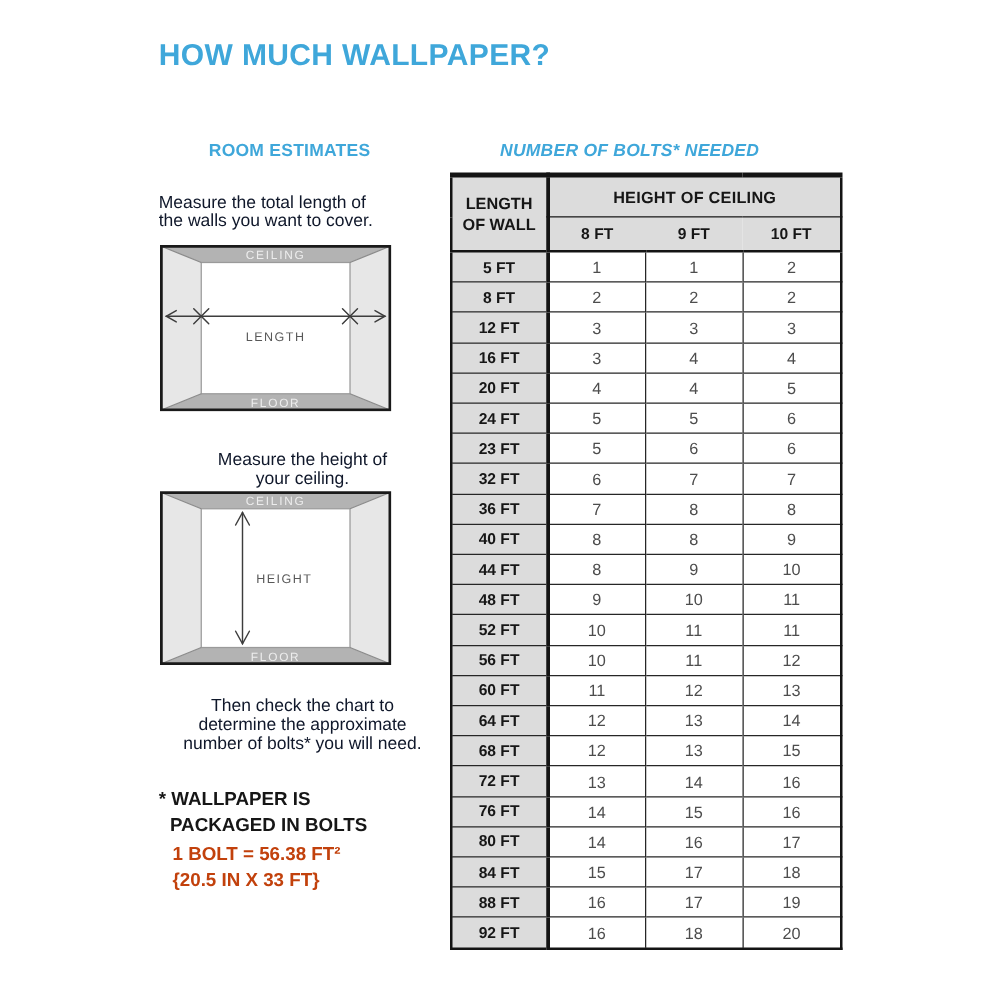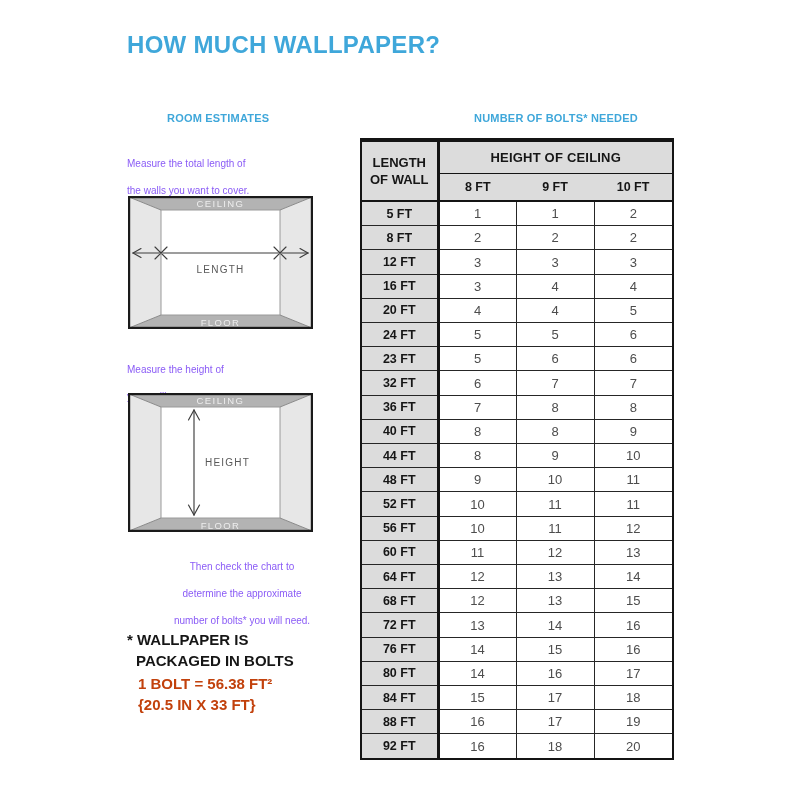--- a/index.html
+++ b/index.html
@@ -12,31 +12,31 @@
   html,body{margin:0;padding:0;background:#ffffff;}
   .canvas{
     position:relative;width:800px;height:764px;background:#ffffff;overflow:hidden;
     font-family:"Liberation Sans","DejaVu Sans",sans-serif;color:#3b3b3b;
   }
   .page-title{
     position:absolute;left:127px;top:31px;margin:0;
     font-size:24px;font-weight:bold;color:var(--accent);letter-spacing:.3px;
   }
   .section-heading{
-    position:absolute;margin:0;font-size:11px;font-weight:bold;
+    position:absolute;margin:0;font-size:14px;font-weight:bold;
     color:var(--accent);letter-spacing:.2px;padding-left:40px;
   }
   .heading-left{left:127px;top:112px;}
-  .heading-table{left:360px;top:112px;width:312px;text-align:center;}
+  .heading-table{left:360px;top:112px;width:312px;text-align:left;font-style:italic;}
   .para{
-    position:absolute;left:127px;width:230px;font-size:10px;line-height:27px;
-    color:#8b5cf6;white-space:pre-line;
+    position:absolute;left:127px;width:230px;font-size:14px;line-height:15px;
+    color:#0f172a;white-space:pre-line;
   }
   .para-step1{top:140px;}
-  .para-step2{top:346px;}
+  .para-step2{top:346px;text-align:center;}
   .para-step3{top:543px;text-align:center;}
   .footnote{position:absolute;left:127px;top:629px;font-size:15px;font-weight:bold;color:#161616;line-height:21px;}
   .footnote .indent{padding-left:9px;}
   .bolt-spec{position:absolute;left:138px;top:673px;font-size:15px;font-weight:bold;color:#c2410c;line-height:21px;}
   .diagram{position:absolute;left:128px;}
   .diagram-1{top:196px;}
   .diagram-2{top:393px;}
   .diag-dark{fill:var(--diag-dark);}
   .diag-light{fill:var(--diag-light);}
   .diag-back{fill:#ffffff;stroke:#9a9a9a;stroke-width:1;}

